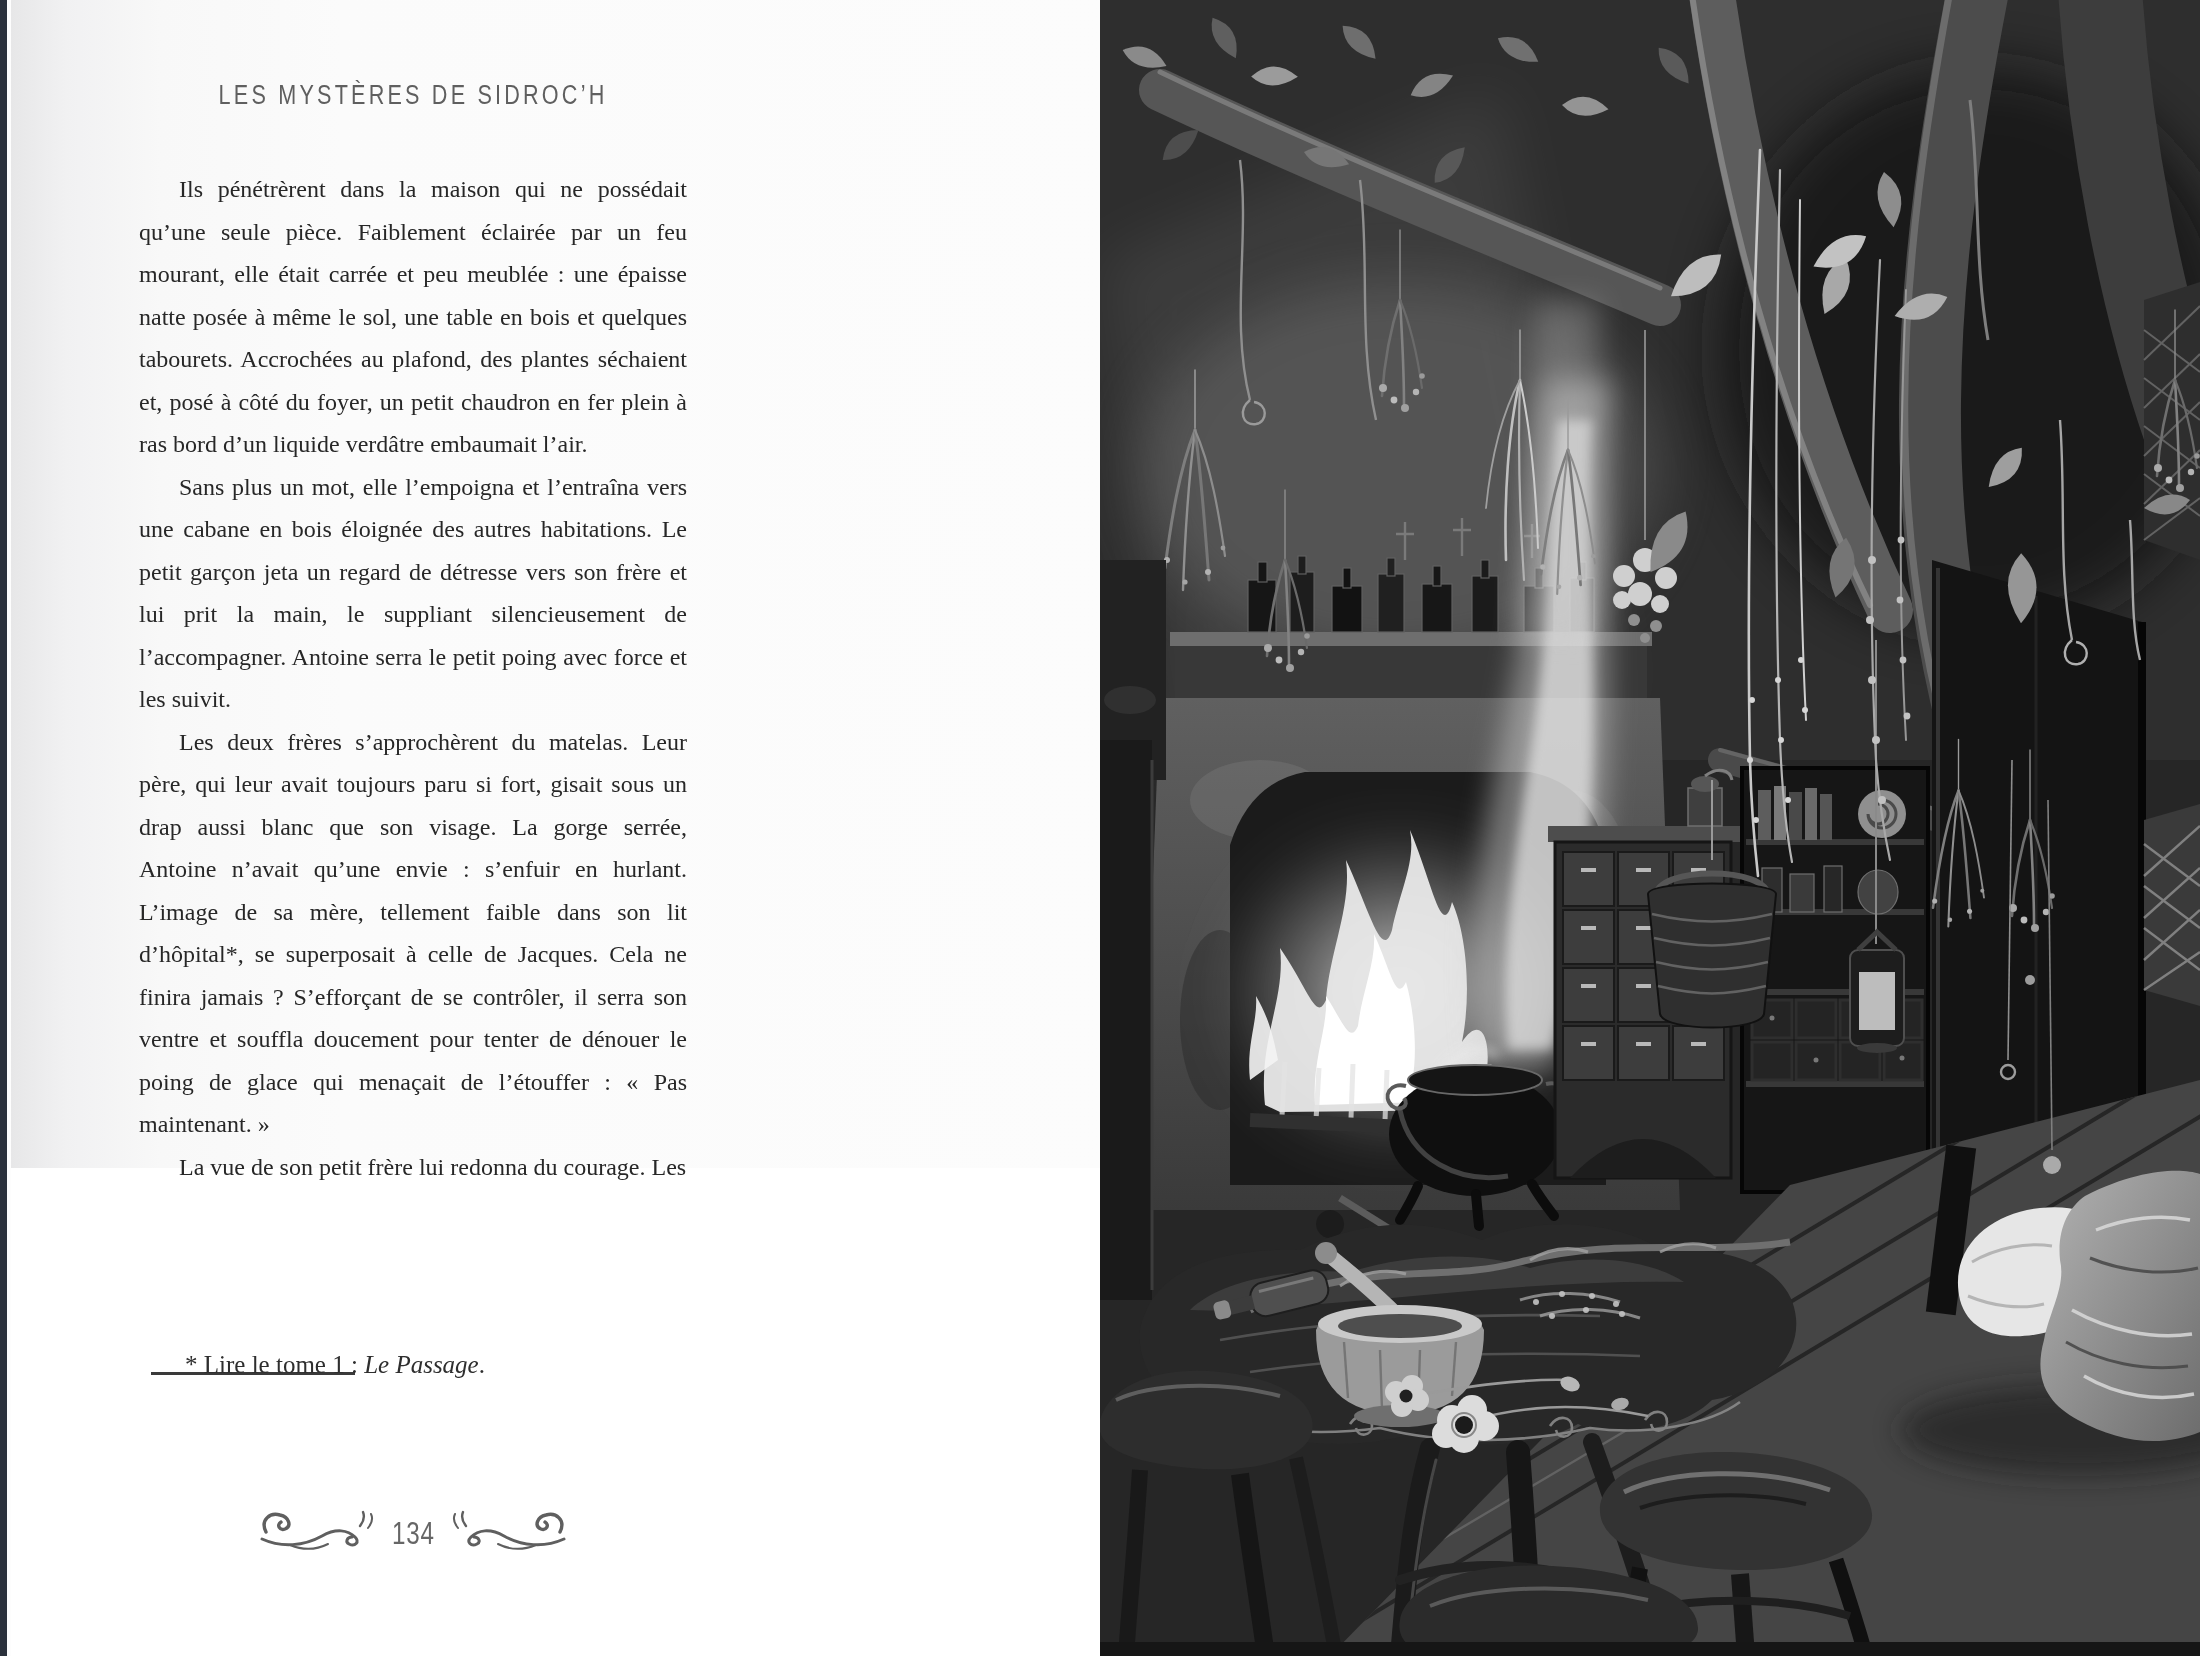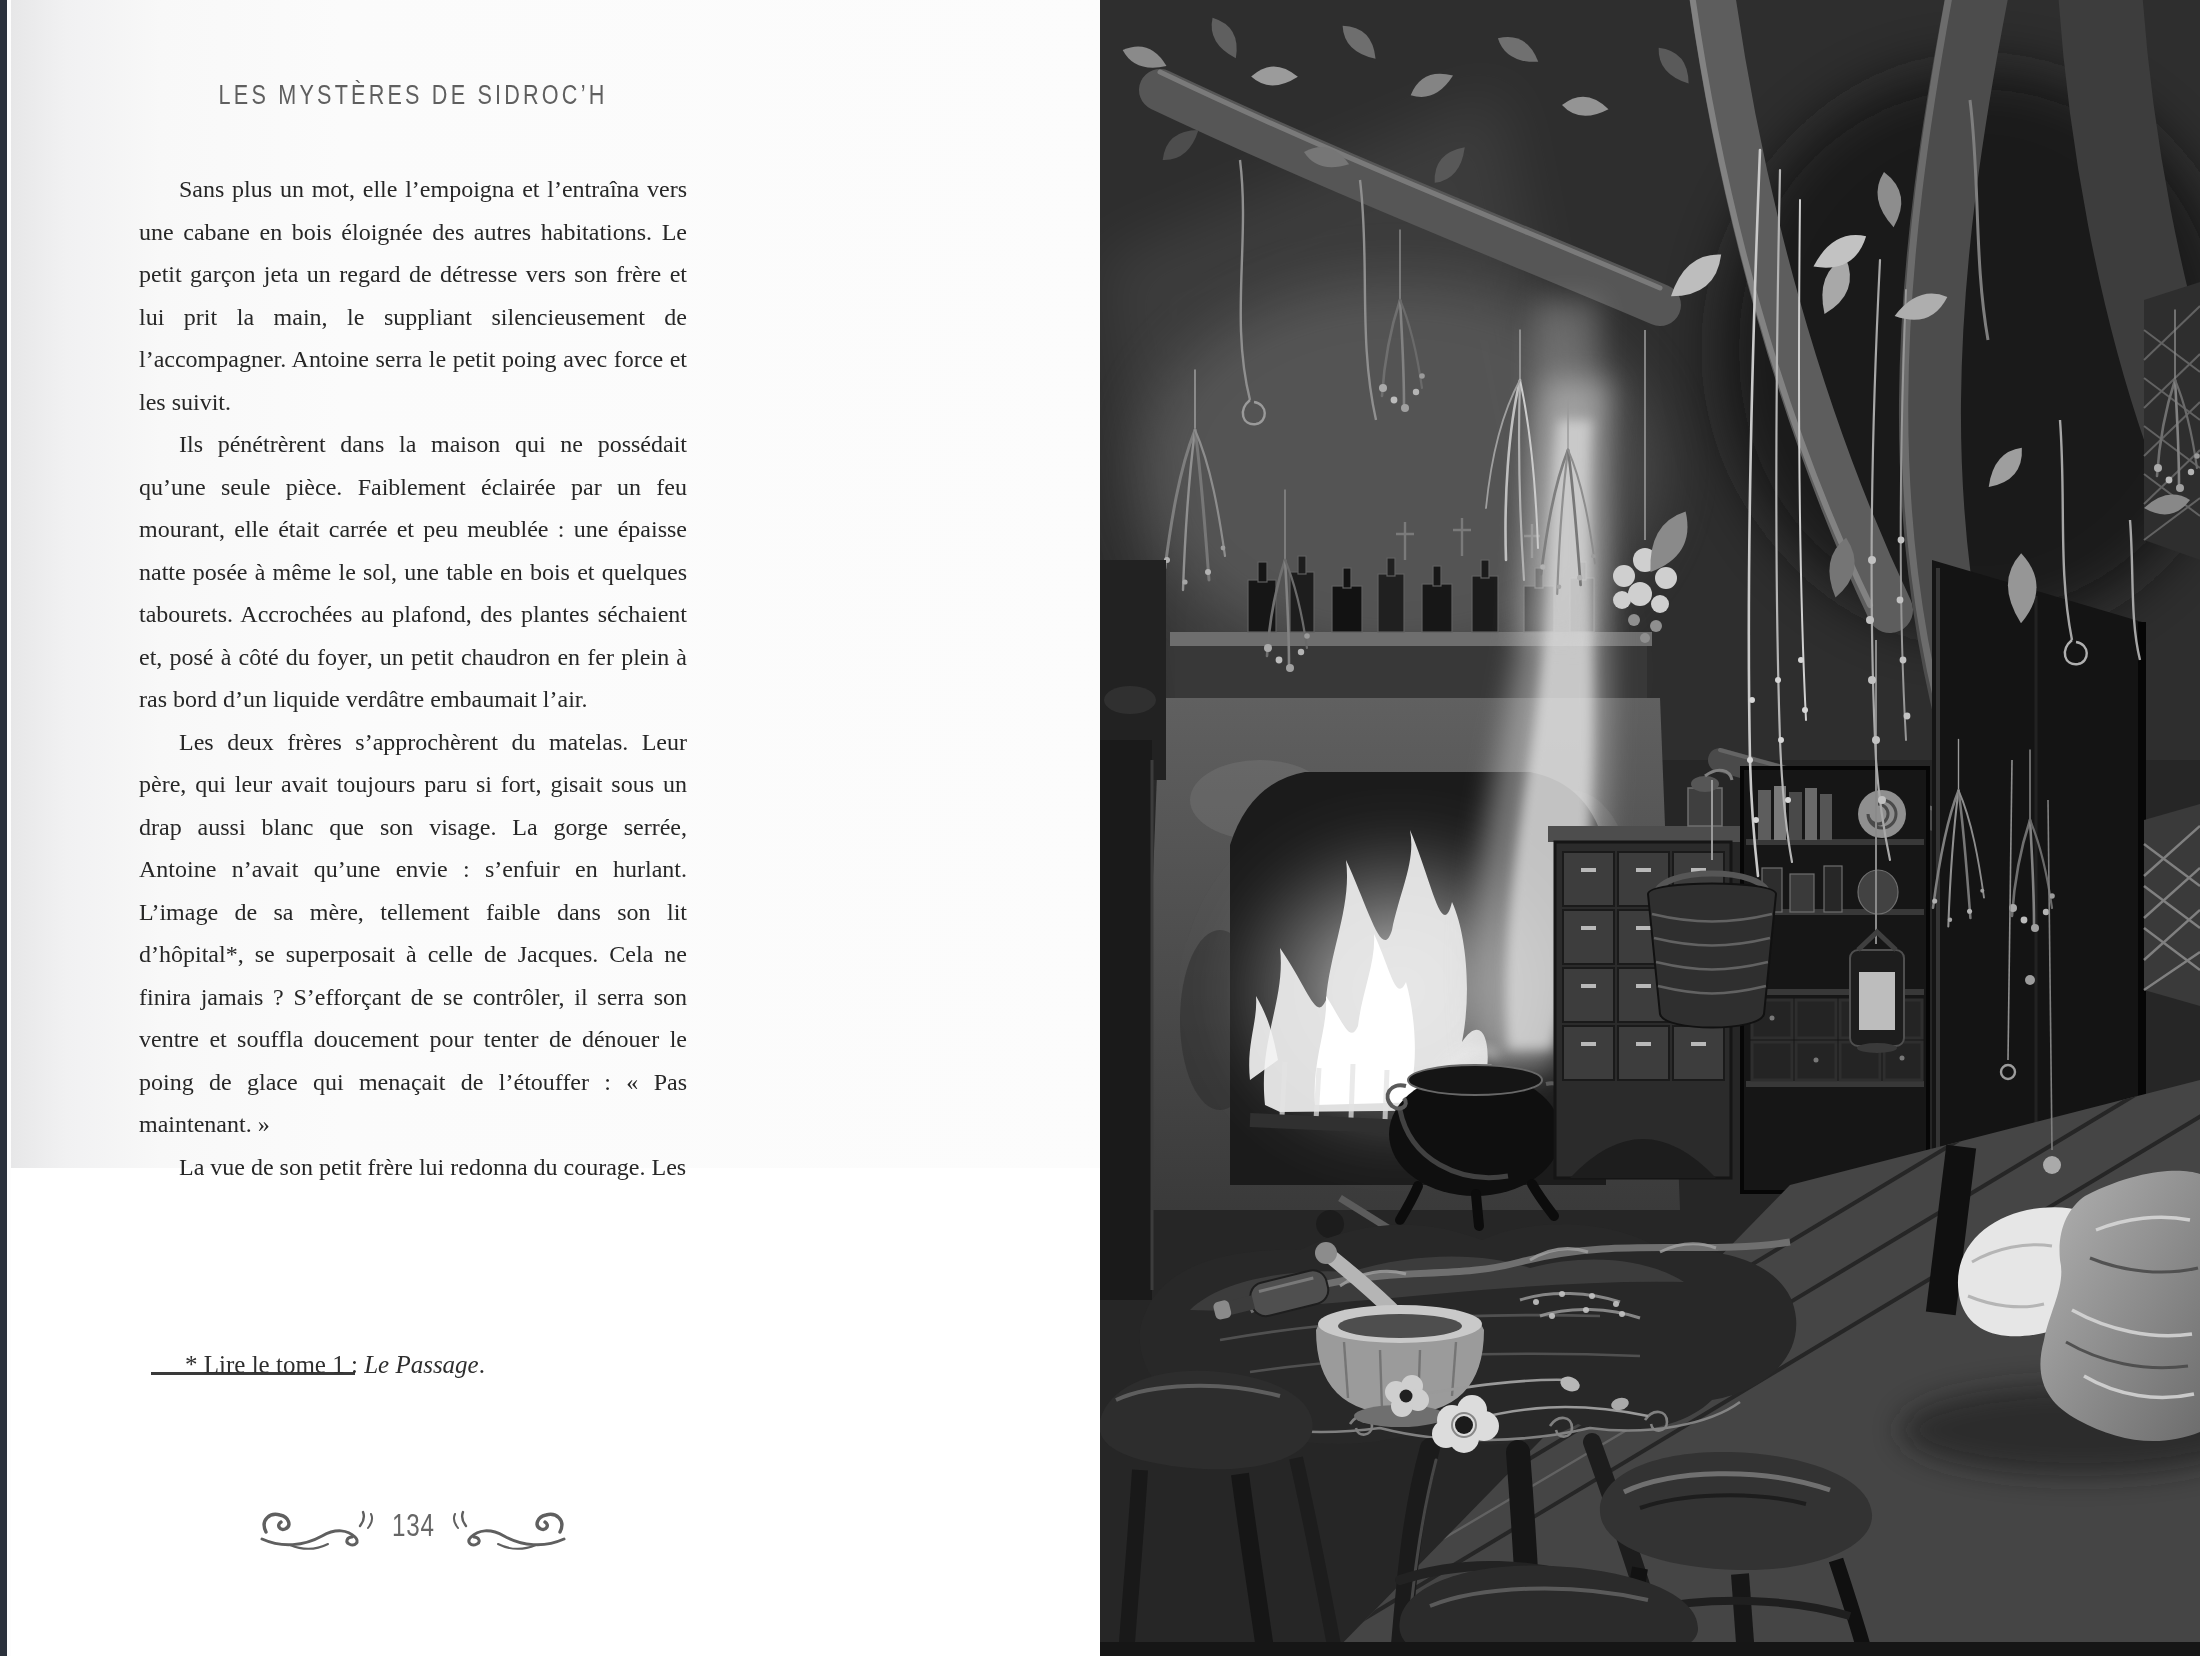--- a/index.html
+++ b/index.html
@@ -14,21 +14,21 @@
                   color:#5f5f5f;letter-spacing:4px;}
   .running-header .thin{display:inline-block;transform:scaleX(.80);transform-origin:center;}
   .body-text{position:absolute;top:168px;left:128px;width:548px;color:#272727;
              font-size:24px;line-height:42.5px;text-align:justify;}
   .body-text p{margin:0;text-indent:40px;}
   .footnote-rule{position:absolute;top:1372px;left:140px;width:204px;height:3px;background:#3a3a3a;}
   .footnote{position:absolute;top:1348px;left:128px;width:548px;color:#2e2e2e;
             font-size:25px;line-height:34px;text-indent:46px;}
   .footnote em{font-style:italic;}
   .folio-row{position:absolute;top:1508px;left:128px;width:548px;display:flex;
-             align-items:flex-start;justify-content:center;gap:12px;}
+             align-items:flex-end;justify-content:center;gap:12px;}
   .folio-number{font-family:"Liberation Sans", sans-serif;font-size:31px;color:#666;
                 letter-spacing:1px;display:inline-block;transform:scaleX(.78);}
   .ornament{flex:0 0 auto;}
   .page-right{position:absolute;left:1100px;top:0;width:1100px;height:1656px;overflow:hidden;background:#242424;}
   .page-right svg{display:block;}
 </style>
 </head>
 <body>
 
 <div class="spread">
@@ -36,22 +36,22 @@
   <div class="spine-strip"></div>
   <div class="spine-gap"></div>
 
   <div class="page-left">
 
     <div class="running-header">
       <span class="thin">LES MYSTÈRES DE SIDROC’H</span>
     </div>
 
     <div class="body-text">
+      <p>Ils pénétrèrent dans la maison qui ne possédait qu’une seule pièce. Faiblement éclairée par un feu mourant, elle était carrée et peu meublée&nbsp;: une épaisse natte posée à même le sol, une table en bois et quelques tabourets. Accrochées au plafond, des plantes séchaient et, posé à côté du foyer, un petit chaudron en fer plein à ras bord d’un liquide verdâtre embaumait l’air.</p>
       <p>Sans plus un mot, elle l’empoigna et l’entraîna vers une cabane en bois éloignée des autres habitations. Le petit garçon jeta un regard de détresse vers son frère et lui prit la main, le suppliant silencieusement de l’accompagner. Antoine serra le petit poing avec force et les suivit.</p>
-      <p>Ils pénétrèrent dans la maison qui ne possédait qu’une seule pièce. Faiblement éclairée par un feu mourant, elle était carrée et peu meublée&nbsp;: une épaisse natte posée à même le sol, une table en bois et quelques tabourets. Accrochées au plafond, des plantes séchaient et, posé à côté du foyer, un petit chaudron en fer plein à ras bord d’un liquide verdâtre embaumait l’air.</p>
       <p>Les deux frères s’approchèrent du matelas. Leur père, qui leur avait toujours paru si fort, gisait sous un drap aussi blanc que son visage. La gorge serrée, Antoine n’avait qu’une envie&nbsp;: s’enfuir en hurlant. L’image de sa mère, tellement faible dans son lit d’hôpital*, se superposait à celle de Jacques. Cela ne finira jamais&nbsp;? S’efforçant de se contrôler, il serra son ventre et souffla doucement pour tenter de dénouer le poing de glace qui menaçait de l’étouffer&nbsp;: «&nbsp;Pas maintenant.&nbsp;»</p>
       <p>La vue de son petit frère lui redonna du courage. Les</p>
     </div>
 
     <div class="footnote-rule"></div>
     <div class="footnote">
       <span>*&nbsp;Lire le tome 1&nbsp;: </span><em>Le Passage</em><span>.</span>
     </div>
 
     <div class="folio-row">

